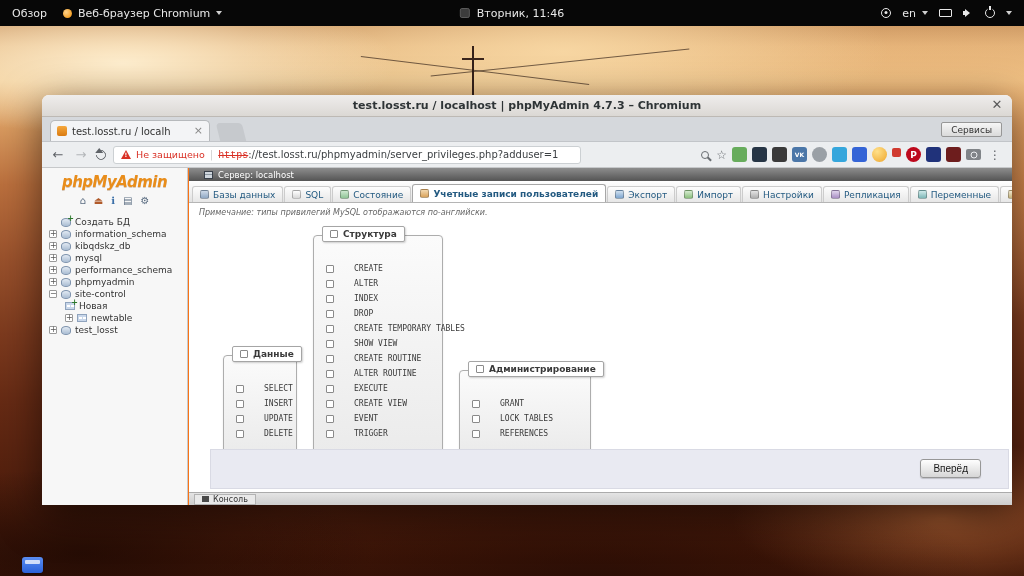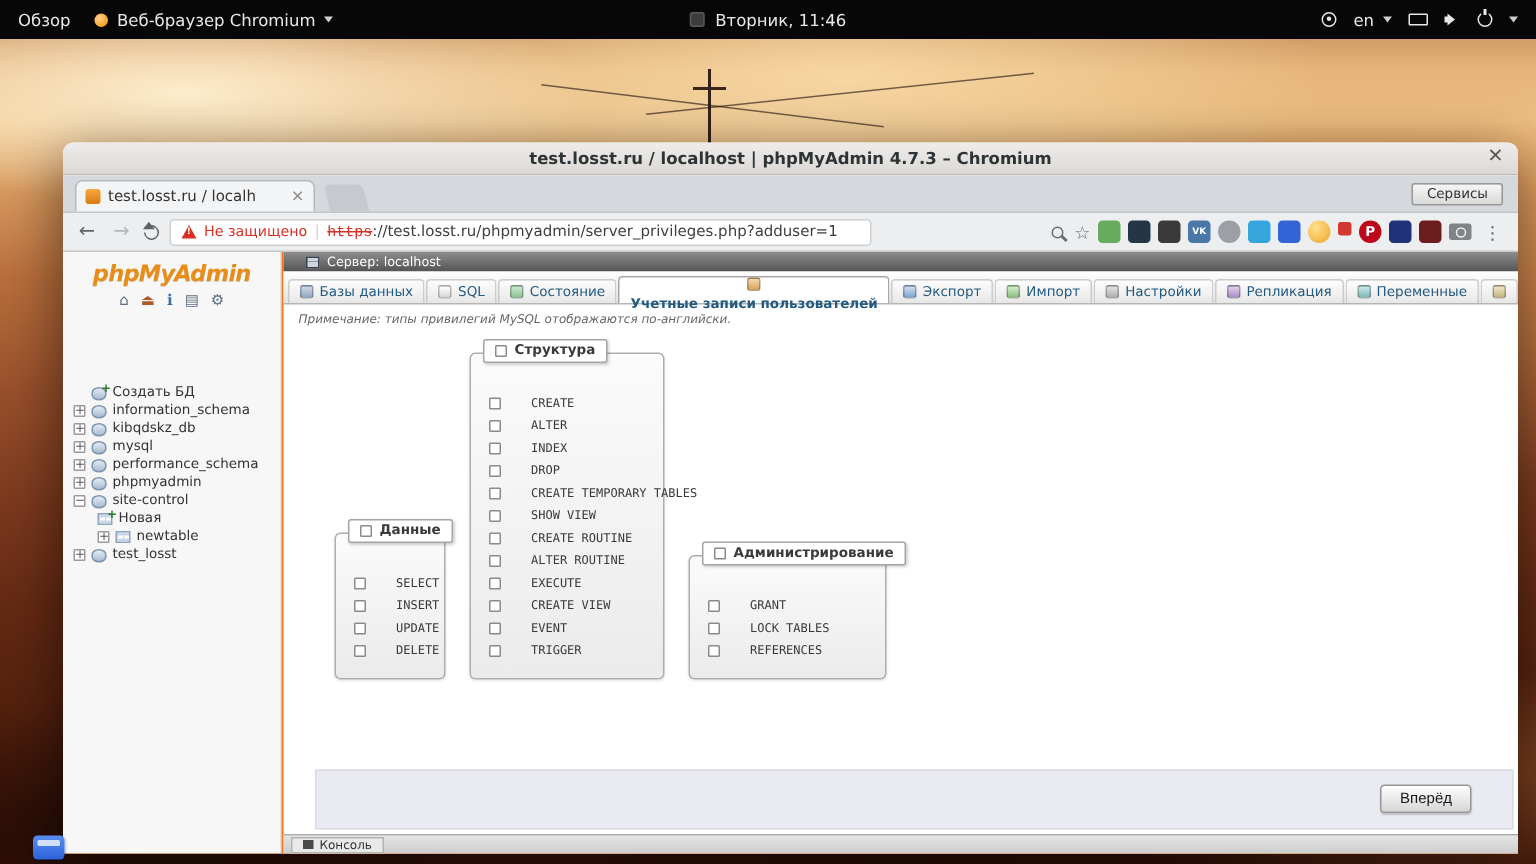--- a/index.html
+++ b/index.html
@@ -35,21 +35,21 @@
   .usr-ico{width:10px;height:10px;border:1.3px solid #e8e8e8;border-radius:50%;position:relative;}
   .usr-ico::after{content:'';position:absolute;left:50%;top:2px;transform:translateX(-50%);width:3px;height:3px;border-radius:50%;background:#e8e8e8;}
   .kbd-ico{width:13px;height:8px;border:1px solid #e8e8e8;border-radius:1px;}
   .vol-ico{position:relative;width:11px;height:10px;}
   .vol-ico::before{content:'';position:absolute;left:0;top:3px;width:3px;height:4px;background:#e8e8e8;}
   .vol-ico::after{content:'';position:absolute;left:2px;top:1px;border-left:5px solid #e8e8e8;border-top:4px solid transparent;border-bottom:4px solid transparent;}
   .pwr-ico{position:relative;width:10px;height:10px;border:1.3px solid #e8e8e8;border-radius:50%;}
   .pwr-ico::after{content:'';position:absolute;left:50%;top:-3px;transform:translateX(-50%);width:2px;height:4px;background:#e8e8e8;box-shadow:0 0 0 1.5px #070707;}
 
   
-  .window{position:absolute;left:42px;top:95px;width:970px;height:474px;background:#fff;
+  .window{position:absolute;left:42px;top:95px;width:970px;height:410px;background:#fff;
     border-radius:7px 7px 0 0;box-shadow:0 10px 40px rgba(0,0,0,.55);z-index:20;}
   .titlebar{height:22px;background:linear-gradient(#efedec,#dbd8d4);border-bottom:1px solid #bdb9b4;
     border-radius:7px 7px 0 0;display:flex;align-items:center;justify-content:center;
     font-size:11px;font-weight:bold;color:#2e3436;position:relative;}
   .close-btn{position:absolute;right:7px;top:3px;width:16px;height:16px;line-height:14px;text-align:center;
     color:#5a5a5a;font-size:13px;cursor:default;}
 
   .tabstrip{height:25px;background:#d5d8dc;display:flex;align-items:flex-end;padding:0 0 0 8px;position:relative;border-bottom:1px solid #c2c5c9;}
   .btab{width:160px;height:21px;background:#f3f4f6;border:1px solid #b6b9bc;border-bottom:none;
     border-radius:5px 5px 0 0;display:flex;align-items:center;gap:5px;padding:0 6px;font-size:10px;color:#333;margin-top:16px;}
@@ -104,21 +104,21 @@
   .pma-logo{text-align:center;padding-top:5px;font-size:15px;font-weight:bold;font-style:italic;color:#e98d1a;
     text-shadow:0 1px 0 rgba(120,60,0,.25);letter-spacing:-.5px;}
   .side-icons{display:flex;justify-content:center;gap:8px;padding:5px 0 3px;font-size:10px;color:#5b6d82;}
   .side-icons span{line-height:1;}
   .panel-row{display:flex;align-items:center;gap:9px;padding:4px 5px 5px;color:#235a81;border-bottom:1px solid #e2e2e2;}
   .drop-lbl{display:flex;align-items:center;gap:3px;}
   .drop-lbl .chev{border-top-color:#8a8a8a;}
   .mini-btn{width:10px;height:10px;background:linear-gradient(#fdfdfd,#dcdcdc);border:1px solid #a9a9a9;border-radius:2px;
     font-size:7px;line-height:8px;text-align:center;color:#666;}
   .mini-grp{margin-left:auto;display:flex;gap:3px;}
-  .tree{padding:7px 2px 0;margin-top:40px;}
+  .tree{padding:7px 2px 0;}
   .trow{display:flex;align-items:center;gap:4px;height:12px;padding-left:5px;color:#333;white-space:nowrap;}
   .trow.child{padding-left:21px;}
   .exp{width:8px;height:8px;flex:0 0 auto;border:1px solid #9a9a9a;background:#fff;border-radius:1px;
     font-size:8px;line-height:6px;text-align:center;color:#555;}
   .exp.plus::before{content:'+';}
   .exp.minus::before{content:'−';}
   .exp.none{visibility:hidden;}
   .dbico{width:10px;height:9px;flex:0 0 auto;border:1px solid #7e93ad;background:linear-gradient(#e3ebf4,#a9bcd2);border-radius:50%/40%;position:relative;}
   .dbico.new::after{content:'+';position:absolute;right:-4px;top:-5px;color:#2c7a2c;font-weight:bold;font-size:8px;}
   .tblico{width:10px;height:8px;flex:0 0 auto;border:1px solid #8fa3bd;background:#fff;position:relative;
@@ -129,21 +129,21 @@
   
   .pma-main{position:absolute;left:147px;top:0;right:0;bottom:0;background:#fff;}
   .server-bar{height:13px;background:linear-gradient(#8d8d8d,#545454);color:#fff;font-size:8.5px;
     display:flex;align-items:center;gap:5px;padding-left:15px;}
   .srv-ico{width:9px;height:8px;background:#cfd6dd;border:1px solid #39404a;
     background-image:linear-gradient(transparent 2px,#8b96a0 2px,#8b96a0 3px,transparent 3px);}
   .pma-tabs{display:flex;align-items:flex-end;height:22px;background:linear-gradient(#ffffff,#e2e2e2);
     border-bottom:1px solid #b5b5b5;padding:0 3px;gap:1px;}
   .ptab{display:flex;align-items:center;gap:4px;height:16px;padding:0 7px;font-size:9px;color:#235a81;
     border:1px solid #ccc;border-bottom:none;border-radius:3px 3px 0 0;background:linear-gradient(#fdfdfd,#e7e7e7);white-space:nowrap;}
-  .ptab.active{background:#fff;border-color:#a7a7a7;font-weight:bold;height:18px;flex-direction:column;}
+  .ptab.active{background:#fff;border-color:#a7a7a7;font-weight:bold;height:18px;}
   .ti{width:9px;height:9px;border-radius:2px;border:1px solid rgba(0,0,0,.25);flex:0 0 auto;}
   .ti-db{background:linear-gradient(#cdd9e8,#90a8c4);}
   .ti-sql{background:linear-gradient(#fff,#d8d8d8);}
   .ti-status{background:linear-gradient(#cde8cf,#8fc496);}
   .ti-users{background:linear-gradient(#f3d9b0,#d9a35c);}
   .ti-export{background:linear-gradient(#cfe0f0,#7fa6cf);}
   .ti-import{background:linear-gradient(#d6ecd0,#8cbf7e);}
   .ti-settings{background:linear-gradient(#e4e4e4,#aeaeae);}
   .ti-repl{background:linear-gradient(#e0d4ec,#a98fc4);}
   .ti-vars{background:linear-gradient(#cfeaea,#7fb8b8);}

